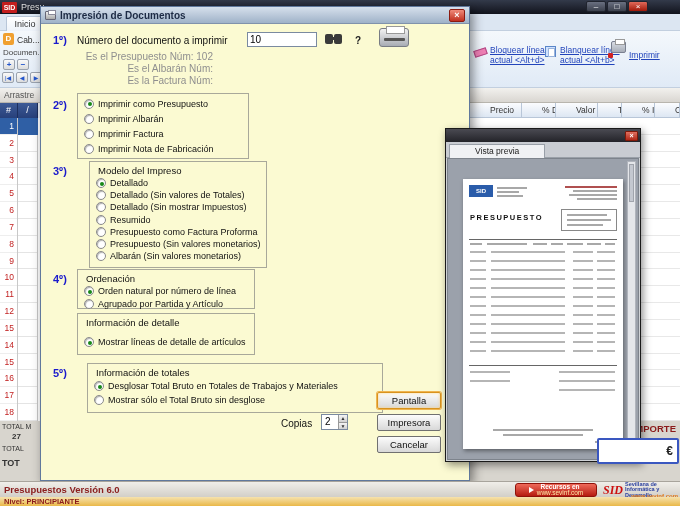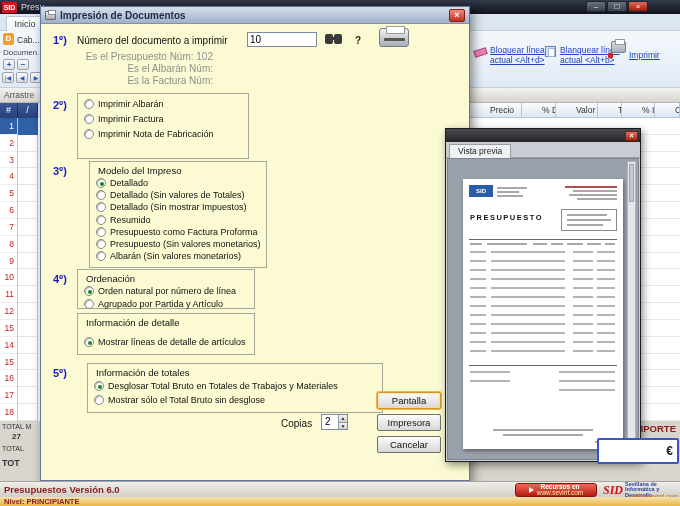--- a/index.html
+++ b/index.html
@@ -102,21 +102,21 @@
 .sb{flex:1;font-size:5px;line-height:6px;text-align:center;background:linear-gradient(#f4f4f4,#d2d2d2);border-left:1px solid #999;color:#333}
 .sb + .sb{border-top:1px solid #999}
 .dbtn{position:absolute;left:336px;width:64px;height:17px;background:linear-gradient(#fcfcfc,#d8d8d8);border:1px solid #707070;border-radius:2px;font-size:9.5px;text-align:center;line-height:15px;color:#111}
 .dbtn.primary{border:1px solid #d8931e;box-shadow:0 0 0 1px #f0b450,inset 0 0 3px #ffd890}
 
 
 .preview{position:absolute;left:445px;top:128px;width:196px;height:334px;background:#cfd2d6;border:1px solid #1a1a1a;box-shadow:2px 3px 8px rgba(0,0,0,.45);z-index:20}
 .pv-titlebar{position:absolute;left:0;top:0;width:100%;height:13px;background:linear-gradient(#4a4a52,#232329);display:flex;align-items:center;justify-content:flex-end;padding:0 2px}
 .pv-close{width:13px;height:10px;background:linear-gradient(#e07060,#b02818);border:1px solid #801808;border-radius:1px;color:#fff;font-size:7px;line-height:8px;text-align:center;font-weight:bold}
 .pv-tabs{position:absolute;left:0;top:13px;width:100%;height:16px;background:#c9ccd2;border-bottom:1px solid #9aa0a8}
-.pv-tab{position:absolute;left:3px;top:2px;padding:0 8px;height:14px;background:#f0f1f4;border:1px solid #999fa8;border-bottom:none;font-size:8.5px;line-height:13px;color:#222}
+.pv-tab{position:absolute;left:3px;top:2px;padding:0 25px;height:14px;background:#f0f1f4;border:1px solid #999fa8;border-bottom:none;font-size:8.5px;line-height:13px;color:#222}
 .pv-content{position:absolute;left:1px;top:29px;right:1px;bottom:1px;background:#9ba1ab;border:1px solid #7d838c}
 .pv-scroll{position:absolute;right:2px;top:2px;bottom:2px;width:9px;background:#e4e6ea;border:1px solid #b0b4bc}
 .pv-thumb{position:absolute;left:1px;top:2px;width:5px;height:38px;background:#c4c8d0;border:1px solid #a0a4ac}
 .page{position:absolute;left:15px;top:20px;width:160px;height:270px;background:#fff;box-shadow:1px 2px 4px rgba(0,0,0,.4)}
 .pv-logo{position:absolute;left:6px;top:6px;width:24px;height:12px;background:#2a5caa;color:#fff;font-size:6px;font-weight:bold;text-align:center;line-height:12px}
 .bar{position:absolute;height:2px;background:#a8a8a8}
 .bar.red{background:#b05050}
 .bar.dark{background:#666;height:1px}
 .stripe{position:absolute;background:repeating-linear-gradient(to bottom,#b5b5b5 0 2px,transparent 2px 9px)}
 .pv-title{position:absolute;left:7px;top:34px;font-size:7.5px;font-weight:bold;letter-spacing:1.5px;color:#111}
@@ -253,20 +253,24 @@
 
     <div class="infolines">
       <div class="grayline">Es el Presupuesto Núm: 102</div>
       <div class="grayline">Es el Albarán Núm:</div>
       <div class="grayline">Es la Factura Núm:</div>
     </div>
 
     <span class="secnum" style="left:12px;top:92px">2º)</span>
     <div class="gb gb-a" style="left:36px;top:86px;width:172px;height:66px">
       <div class="opts">
+          <div class="opt checked">
+          <span class="radio"></span>
+          <span class="lbl">Imprimir como Presupuesto</span>
+        </div>
           <div class="opt">
           <span class="radio"></span>
           <span class="lbl">Imprimir Albarán</span>
         </div>
           <div class="opt">
           <span class="radio"></span>
           <span class="lbl">Imprimir Factura</span>
         </div>
           <div class="opt">
           <span class="radio"></span>

